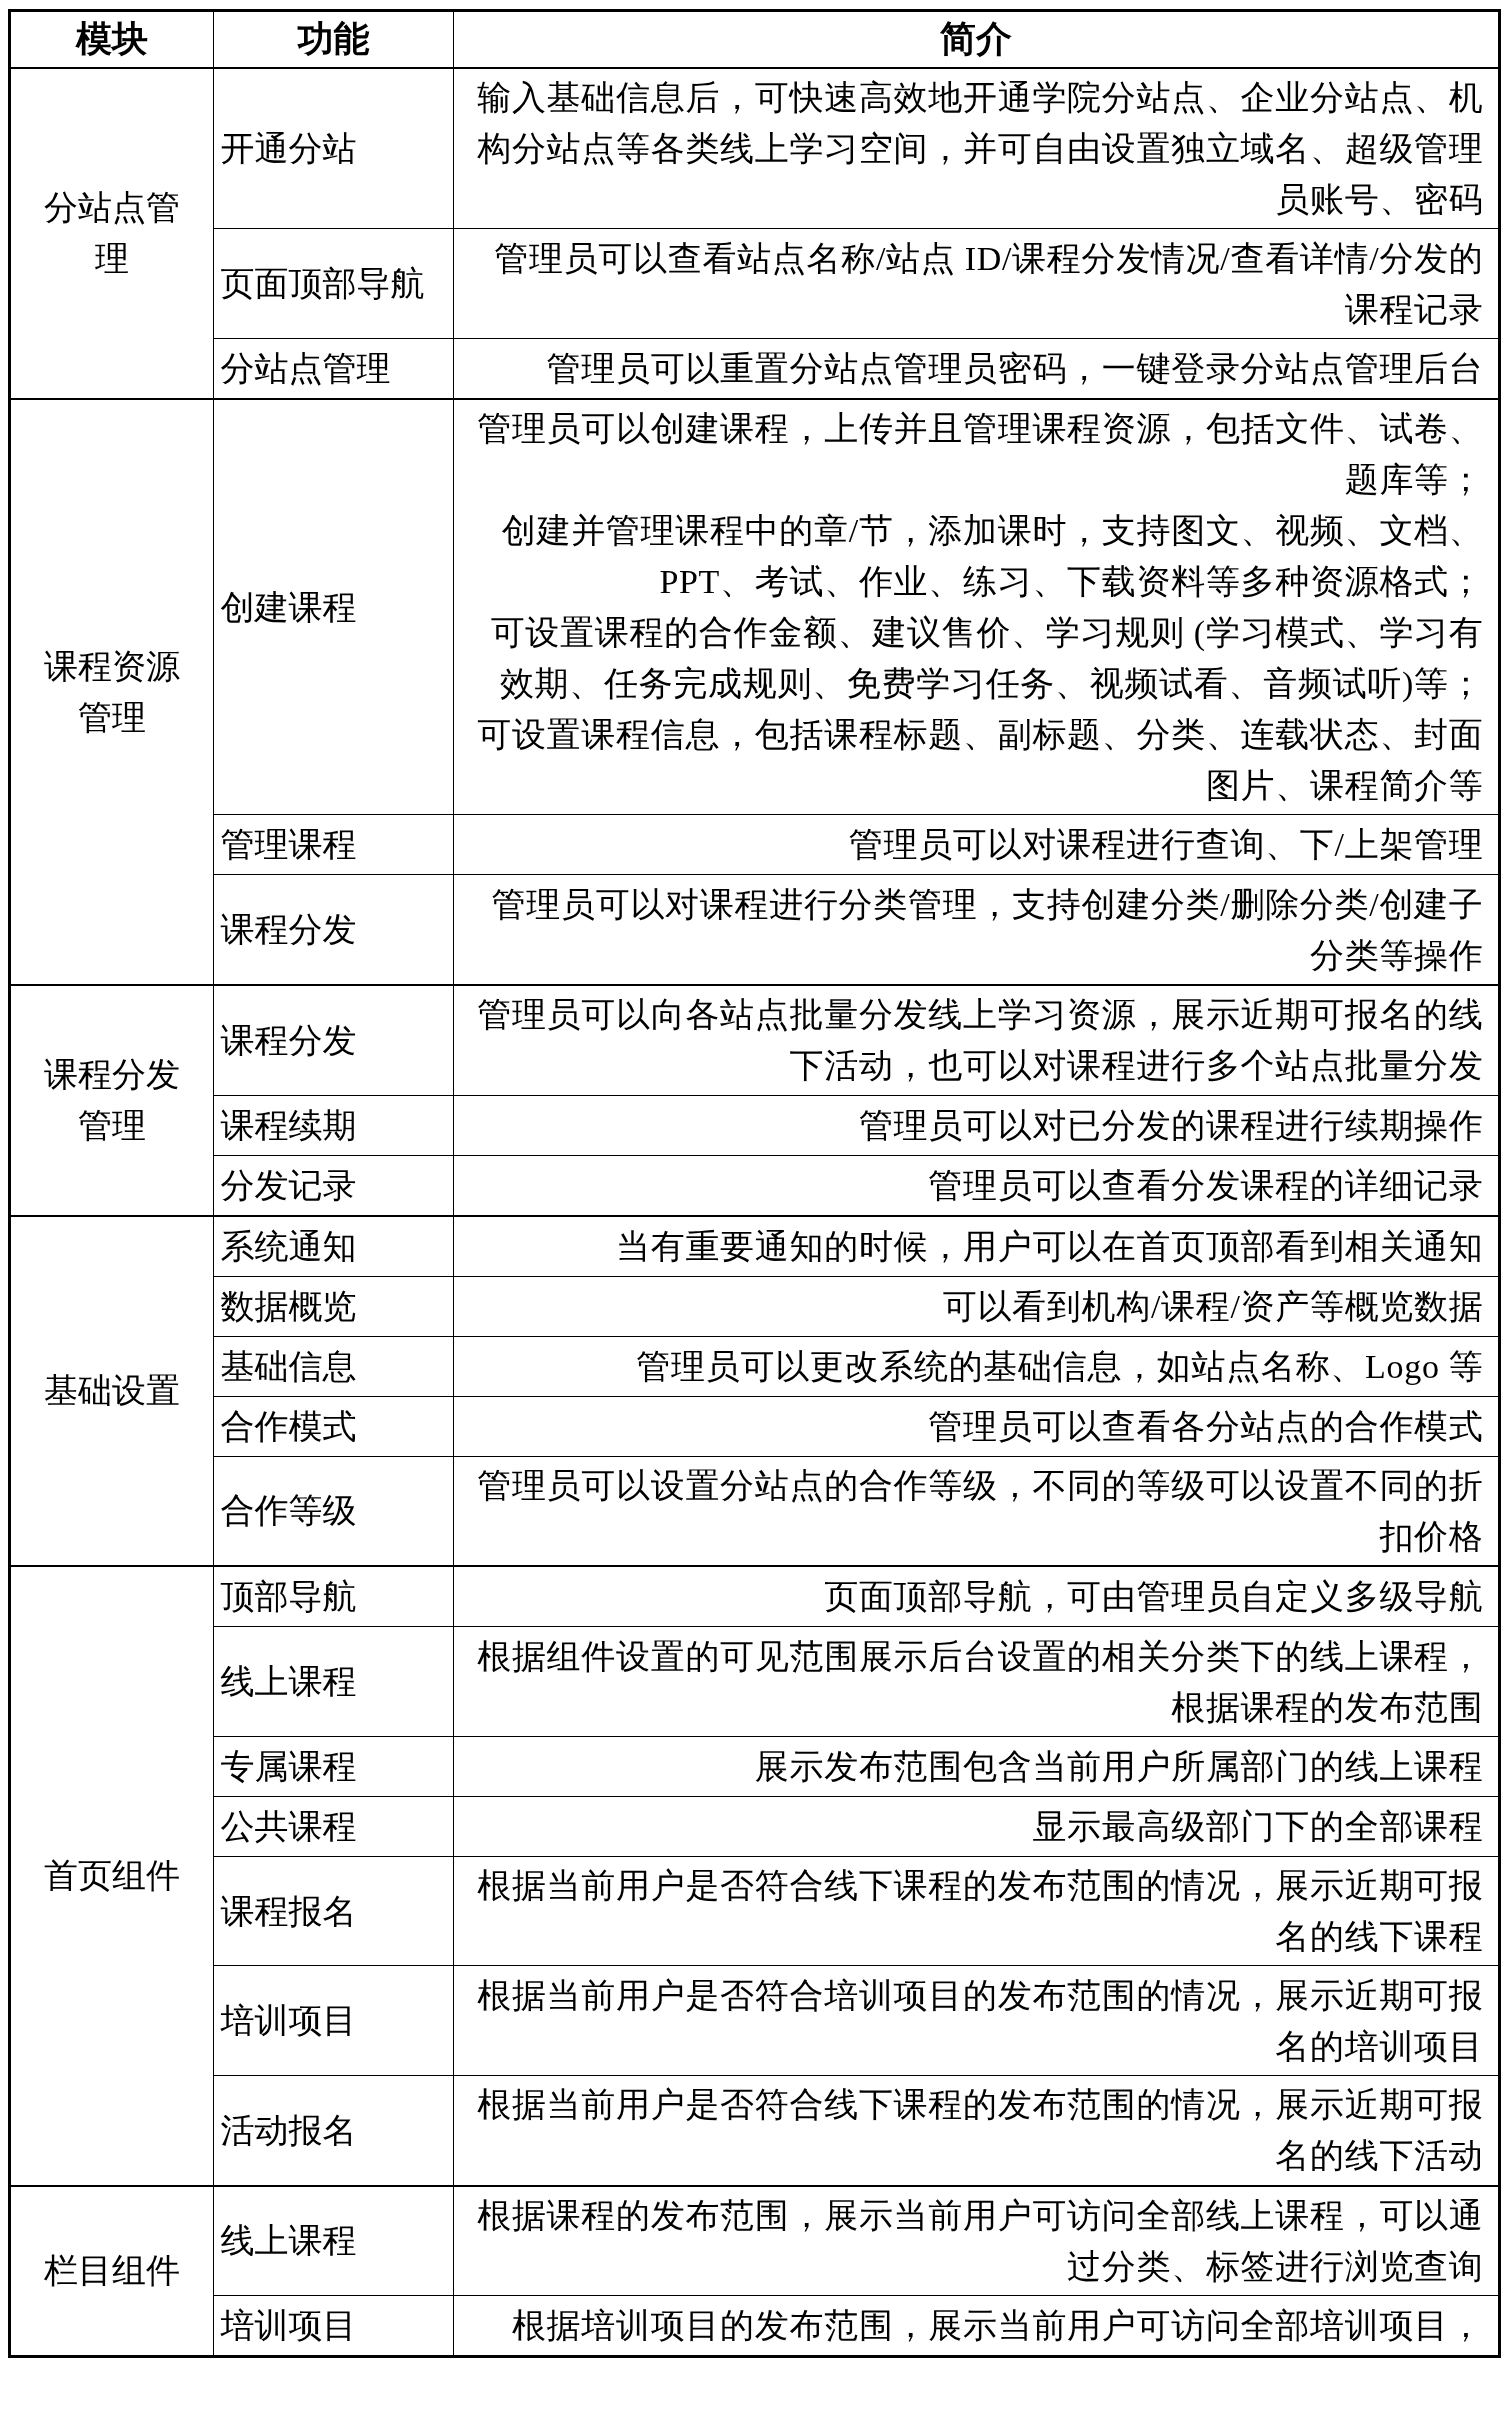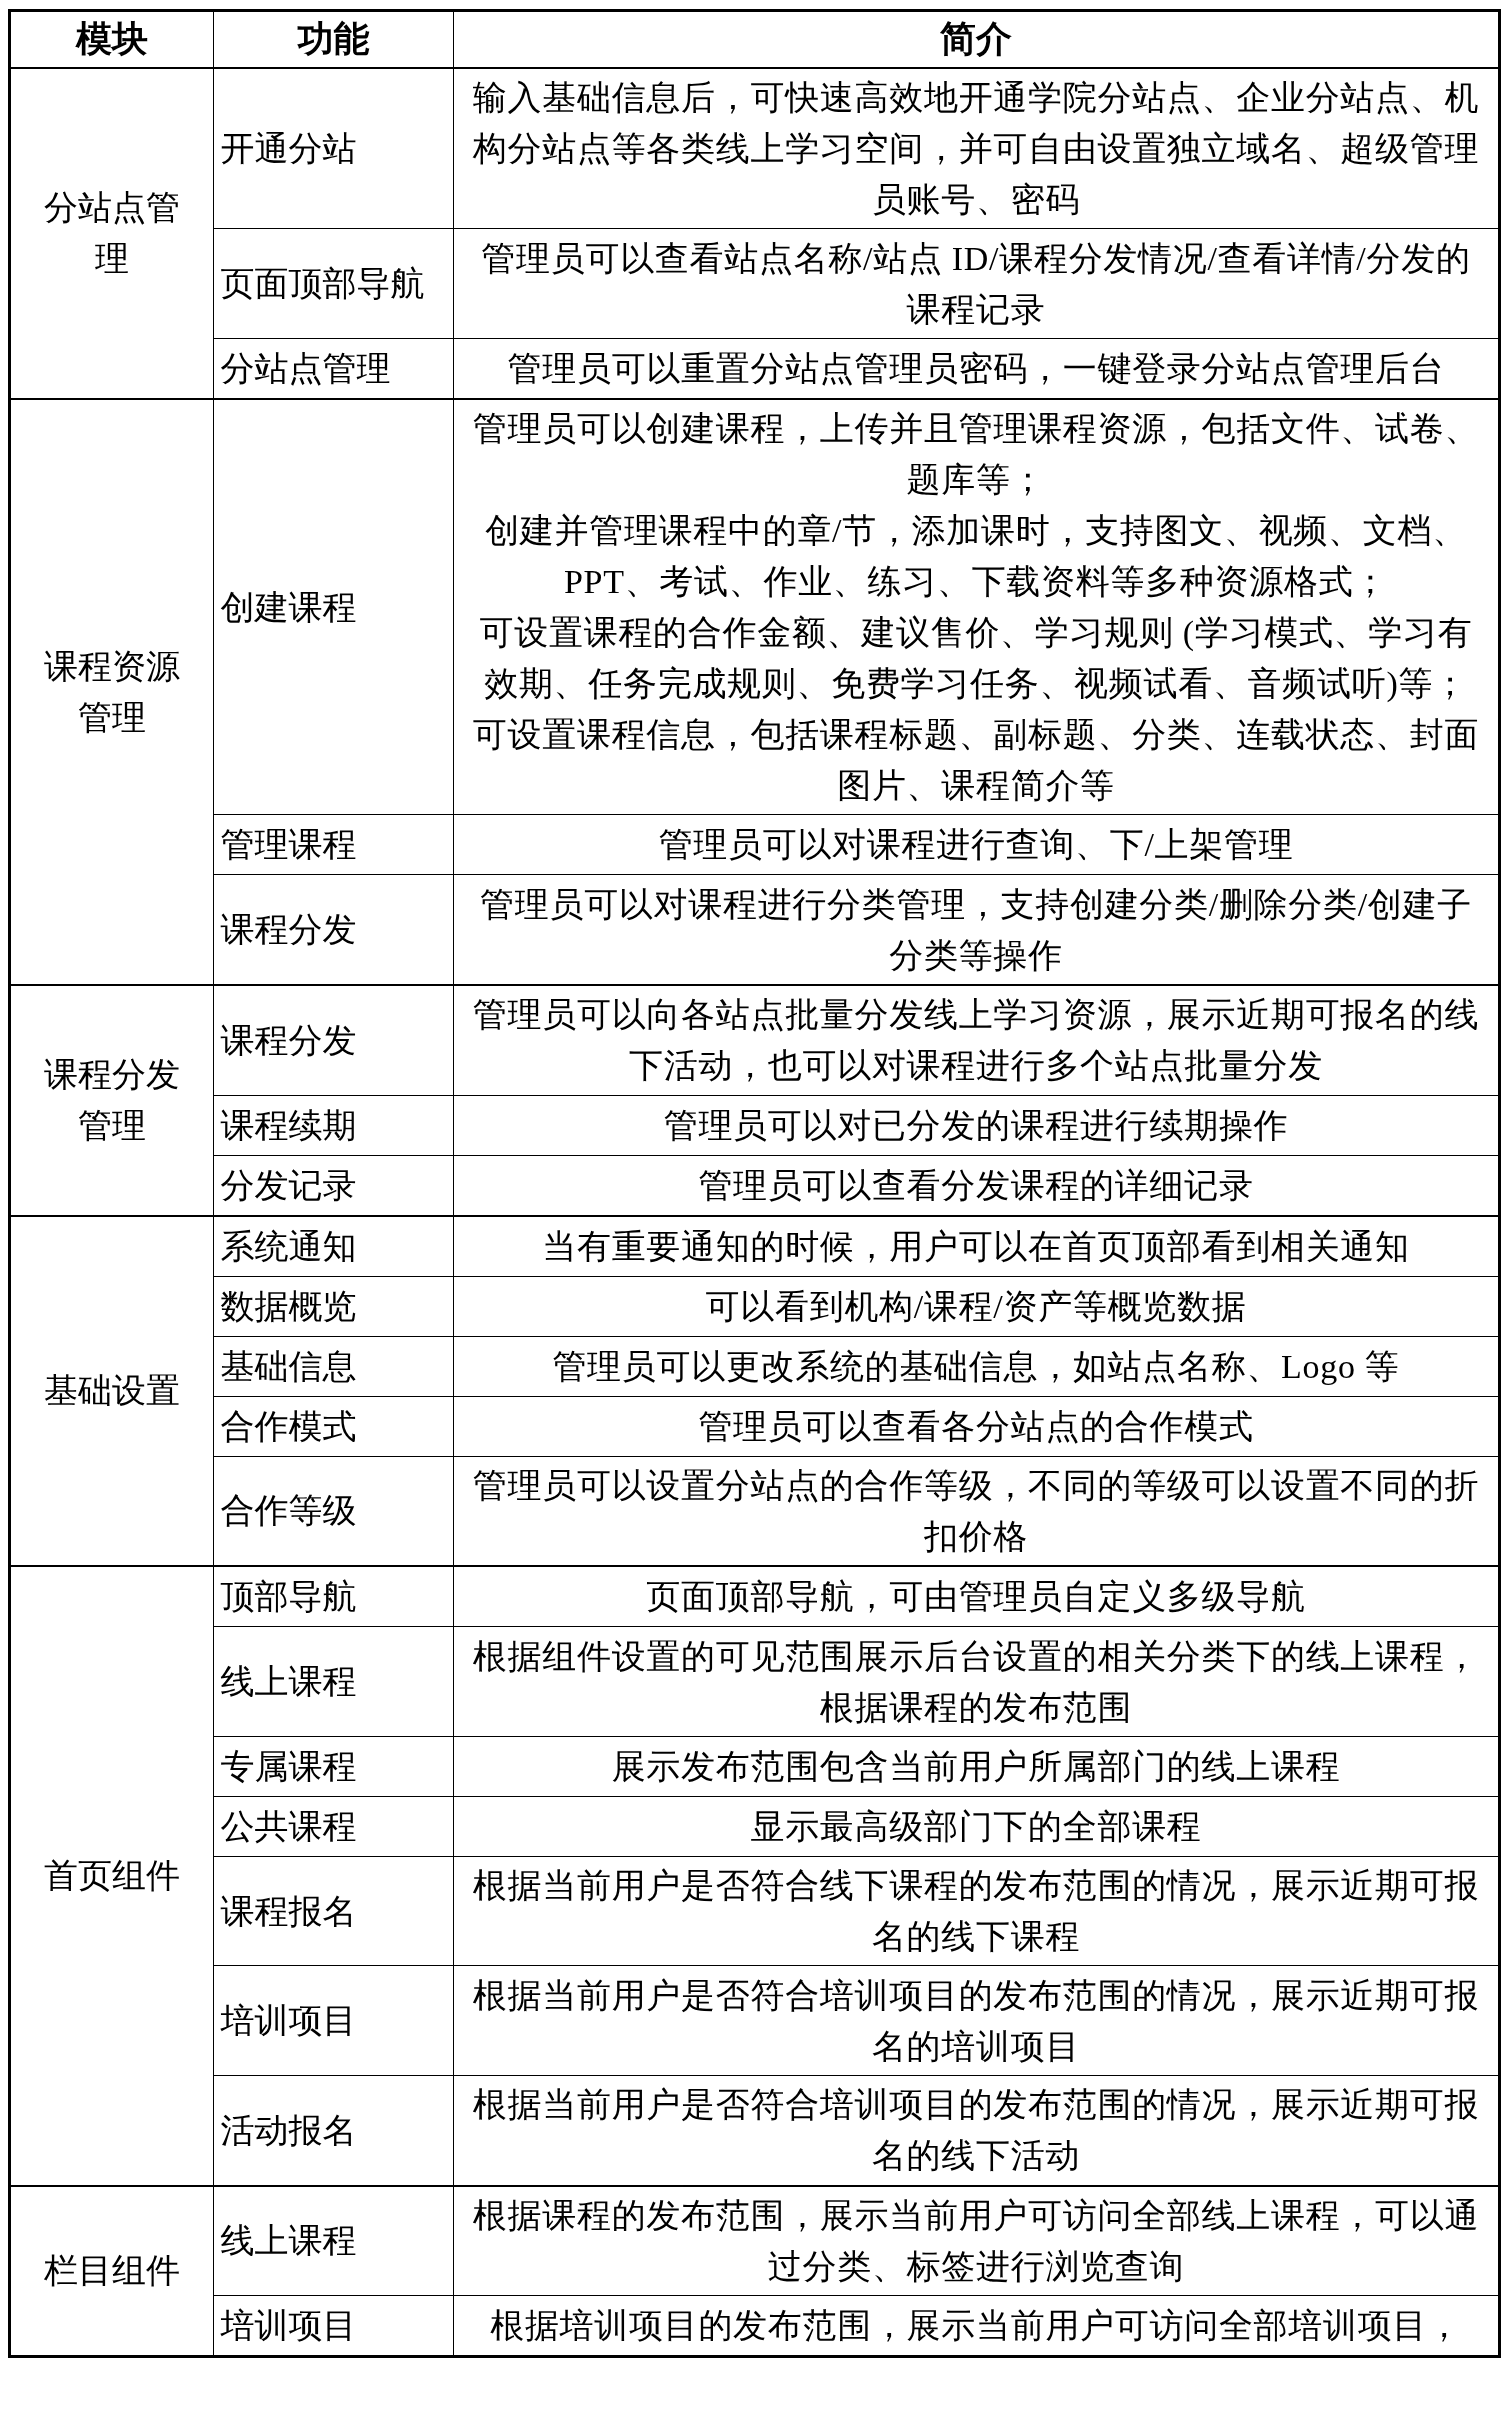--- a/index.html
+++ b/index.html
@@ -40,21 +40,21 @@
   }
   tr.mstart > td { border-top: 2.6px solid #000; }
   td.module {
     text-align: center;
     padding: 4px 18.4px;
   }
   td.fn {
     padding: 4px 6.6px;
   }
   td.desc {
-    text-align: center;
+    text-align: right;
     padding: 3.3px 14.5px;
     white-space: pre-line;
     letter-spacing: 0.7px;
     margin-top: 28px;
   }
 </style>
 </head>
 <body>
 
 <div class="page">
@@ -160,21 +160,21 @@
       <tr>
         <td class="fn">课程报名</td>
         <td class="desc">根据当前用户是否符合线下课程的发布范围的情况，展示近期可报名的线下课程</td>
       </tr>
       <tr>
         <td class="fn">培训项目</td>
         <td class="desc">根据当前用户是否符合培训项目的发布范围的情况，展示近期可报名的培训项目</td>
       </tr>
       <tr>
         <td class="fn">活动报名</td>
-        <td class="desc">根据当前用户是否符合培训项目的发布范围的情况，展示近期可报名的线下活动</td>
+        <td class="desc">根据当前用户是否符合线下课程的发布范围的情况，展示近期可报名的线下活动</td>
       </tr>
 
       <tr class="mstart">
         <td class="module" rowspan="2">栏目组件</td>
         <td class="fn">线上课程</td>
         <td class="desc">根据课程的发布范围，展示当前用户可访问全部线上课程，可以通过分类、标签进行浏览查询</td>
       </tr>
       <tr>
         <td class="fn">培训项目</td>
         <td class="desc">根据培训项目的发布范围，展示当前用户可访问全部培训项目，</td>

